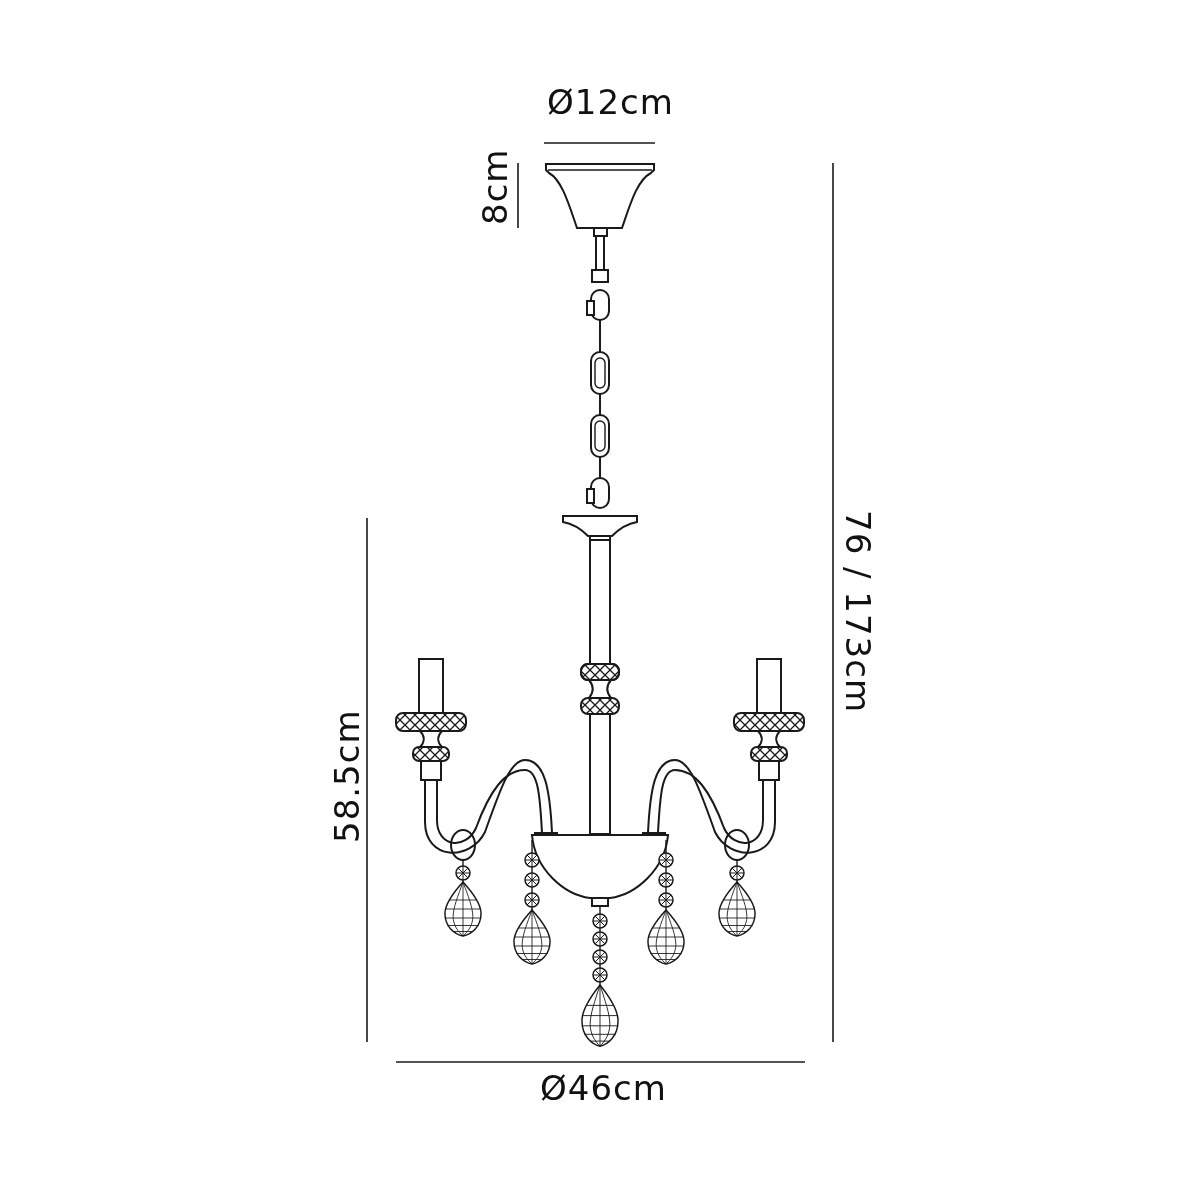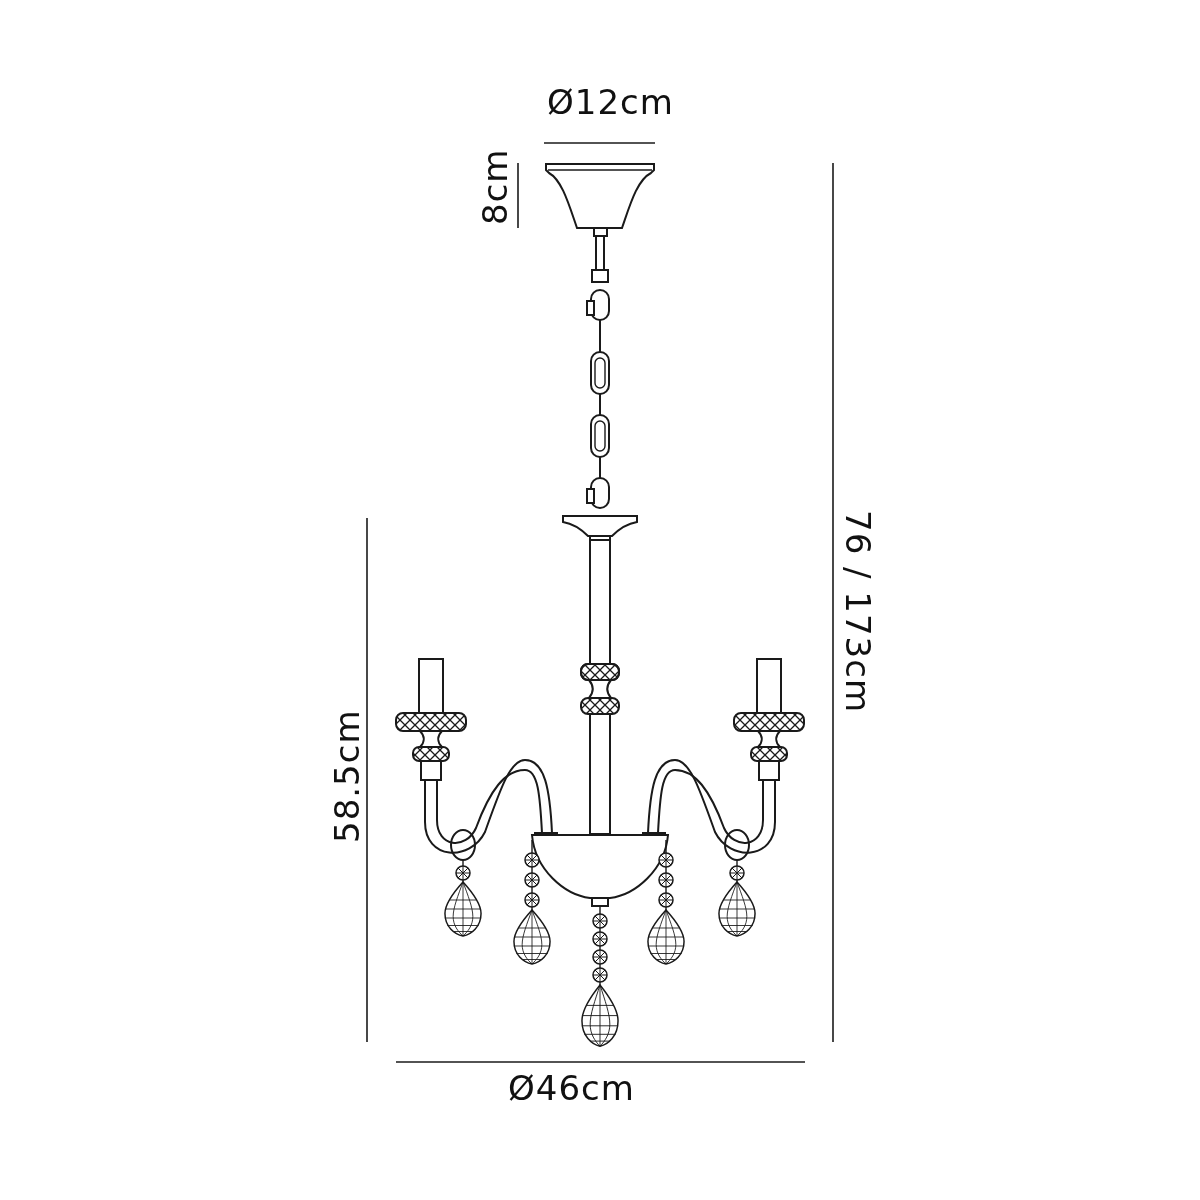--- a/index.html
+++ b/index.html
@@ -138,13 +138,13 @@
     <line class="ln-thin" x1="737" y1="860" x2="737" y2="882"></line>
     <use href="#rosette" x="737" y="873"></use>
     <use href="#drop" transform="translate(737 882) scale(0.82 0.75)"></use>
   </g>
 </svg>
 
 <div class="dim-label" style="left:540px; top:82px;margin-left:7px;">Ø12cm</div>
 <div class="dim-label rot-ccw" style="left:465px; top:175px; width:60px; text-align:center;">8cm</div>
 <div class="dim-label rot-cw" style="left:768px; top:580px; width:180px; text-align:center;">76 / 173cm</div>
 <div class="dim-label rot-ccw" style="left:282px; top:758px; width:130px; text-align:center;">58.5cm</div>
-<div class="dim-label" style="left:508px; top:1068px;">Ø46cm</div>
+<div class="dim-label" style="left:540px; top:1068px;">Ø46cm</div>
 
 </body></html>

